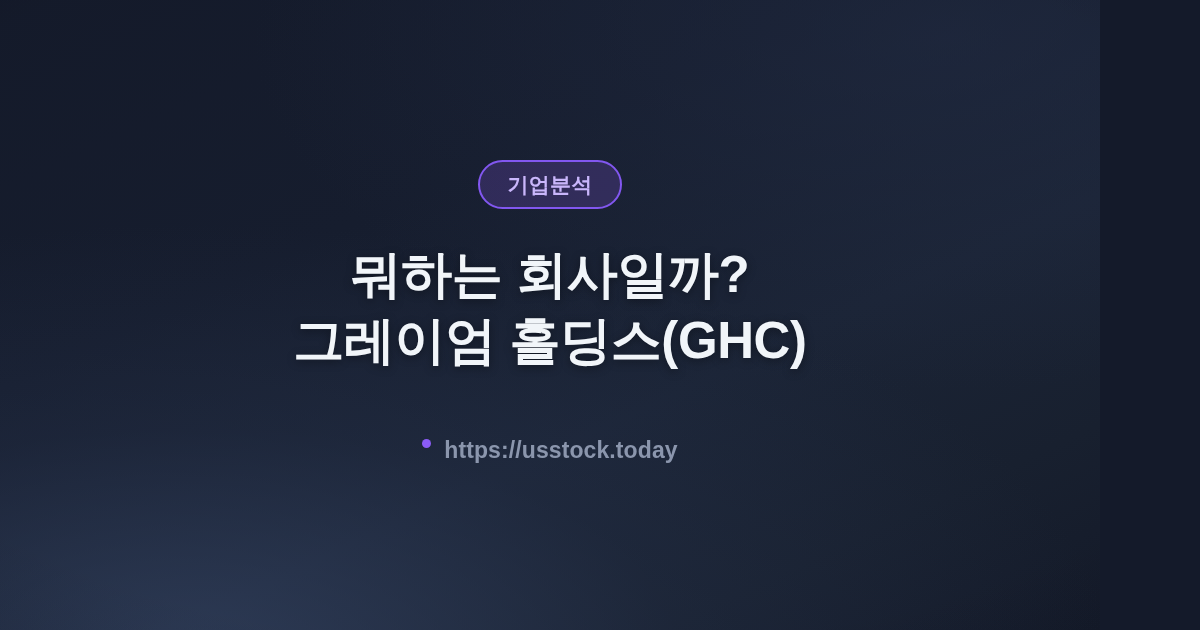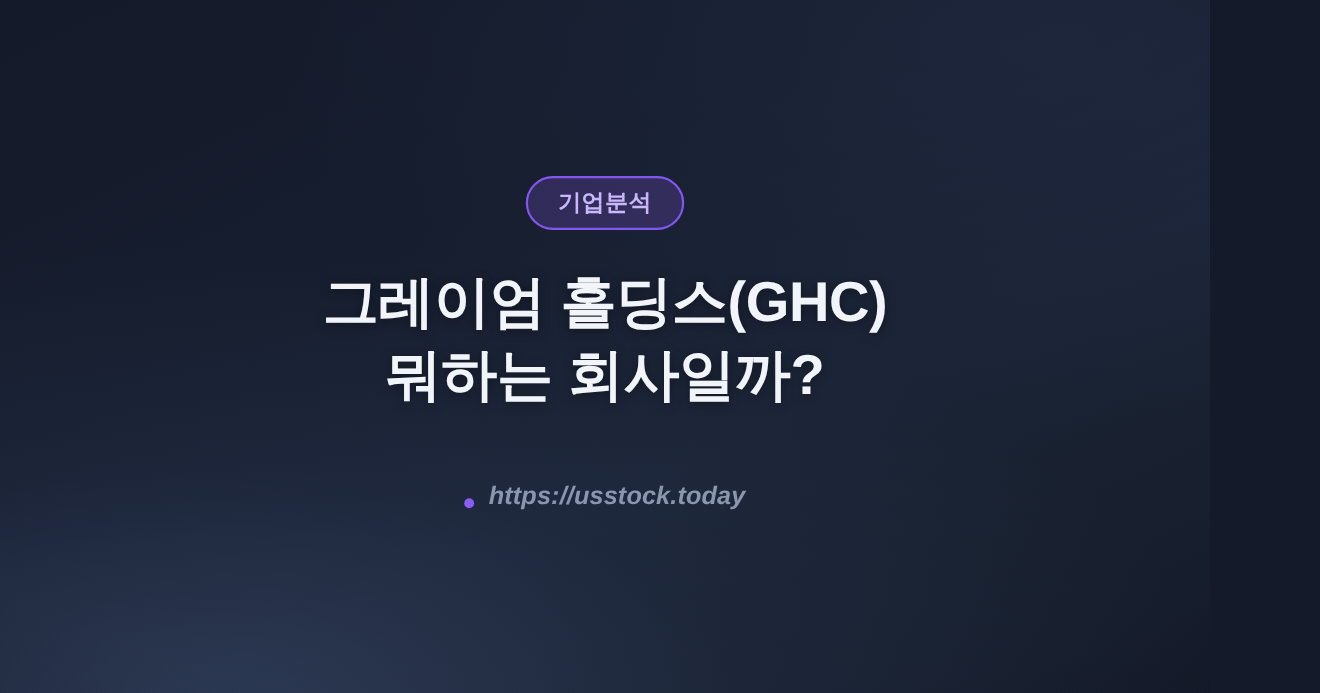--- a/index.html
+++ b/index.html
@@ -78,24 +78,23 @@
     text-shadow: 0 2px 10px rgba(0,0,0,0.38);
   }
   .headline-line {
     display: block;
     white-space: nowrap;
   }
 
   .site-url-row {
     margin-top: 30px;
     display: flex;
-    align-items: flex-end;
+    align-items: flex-start;
     justify-content: center;
     gap: 13px;
-    font-style: italic;
   }
   .url-bullet {
     width: 9px;
     height: 9px;
     border-radius: 50%;
     background: #8b5cf6;
     flex: 0 0 auto;
   }
   .site-url {
     color: #8b96ad;
@@ -109,22 +108,22 @@
 <body>
 
 <div id="og-card">
   <div class="content-stack">
 
     <div class="category-badge">
       <span>기업분석</span>
     </div>
 
     <h1 class="headline">
+      <span class="headline-line">뭐하는 회사일까?</span>
       <span class="headline-line">그레이엄 홀딩스(GHC)</span>
-      <span class="headline-line">뭐하는 회사일까?</span>
     </h1>
 
     <div class="site-url-row">
       <span class="url-bullet"></span>
       <span class="site-url">https://usstock.today</span>
     </div>
 
   </div>
 </div>
 

